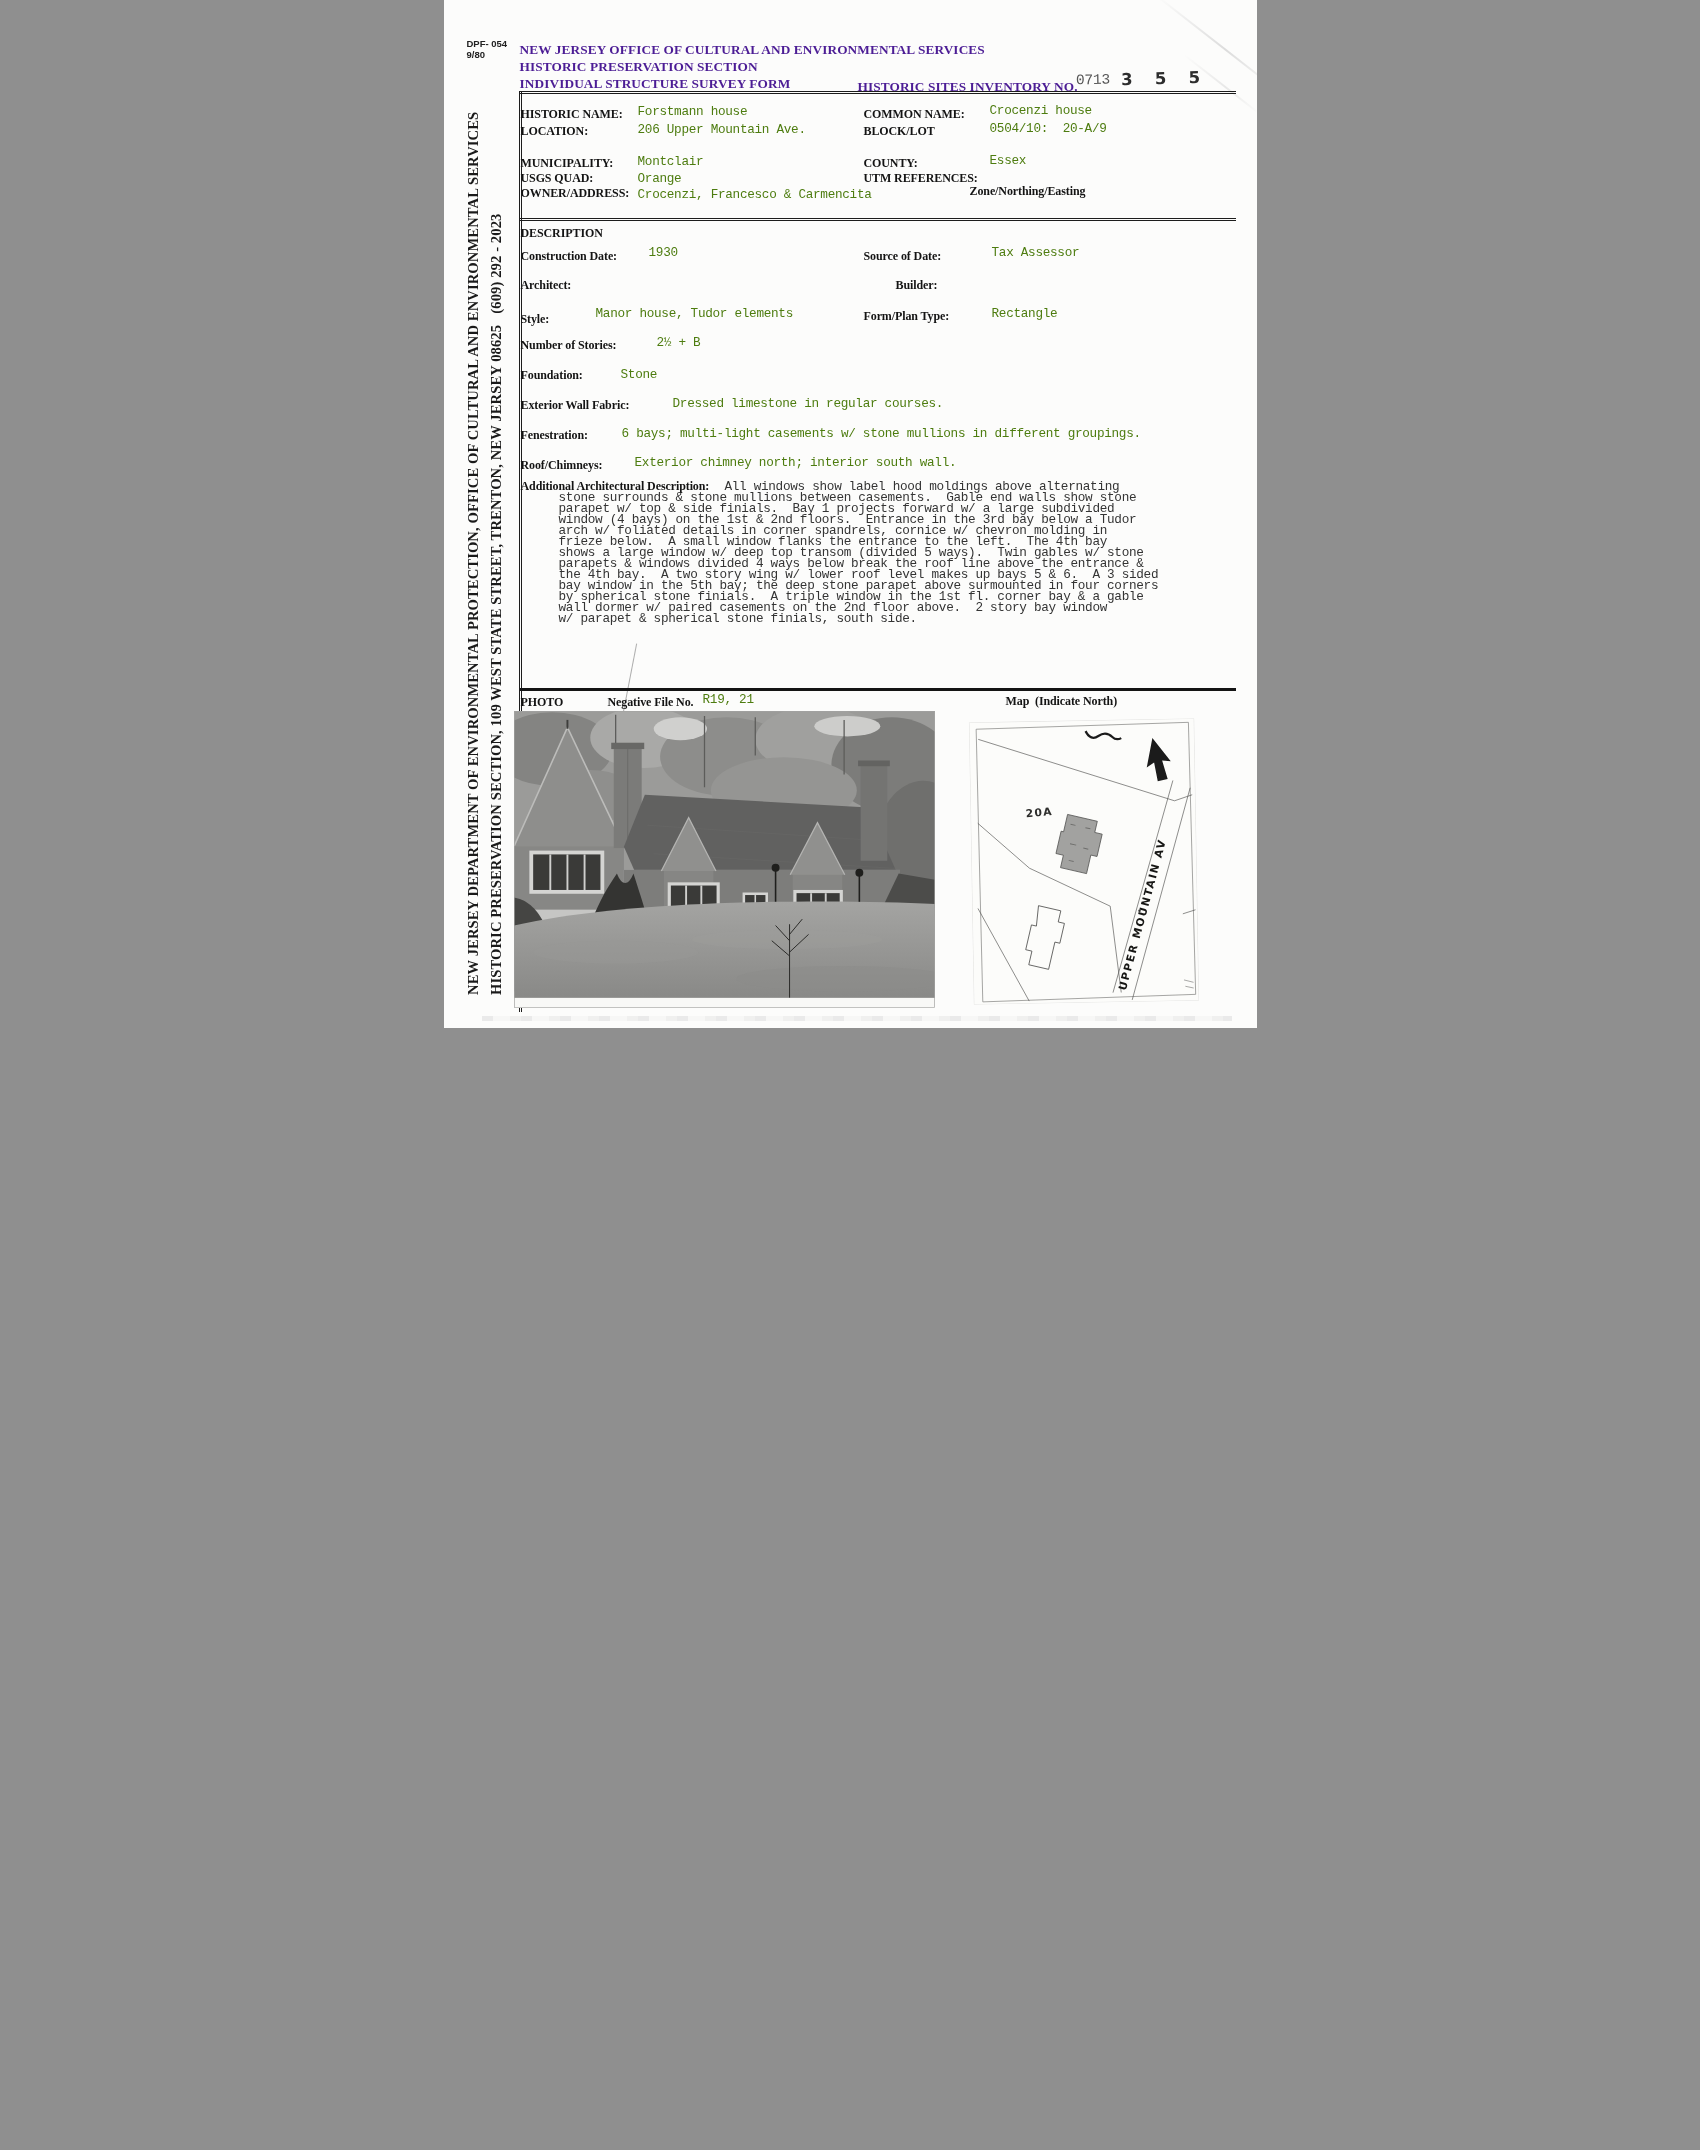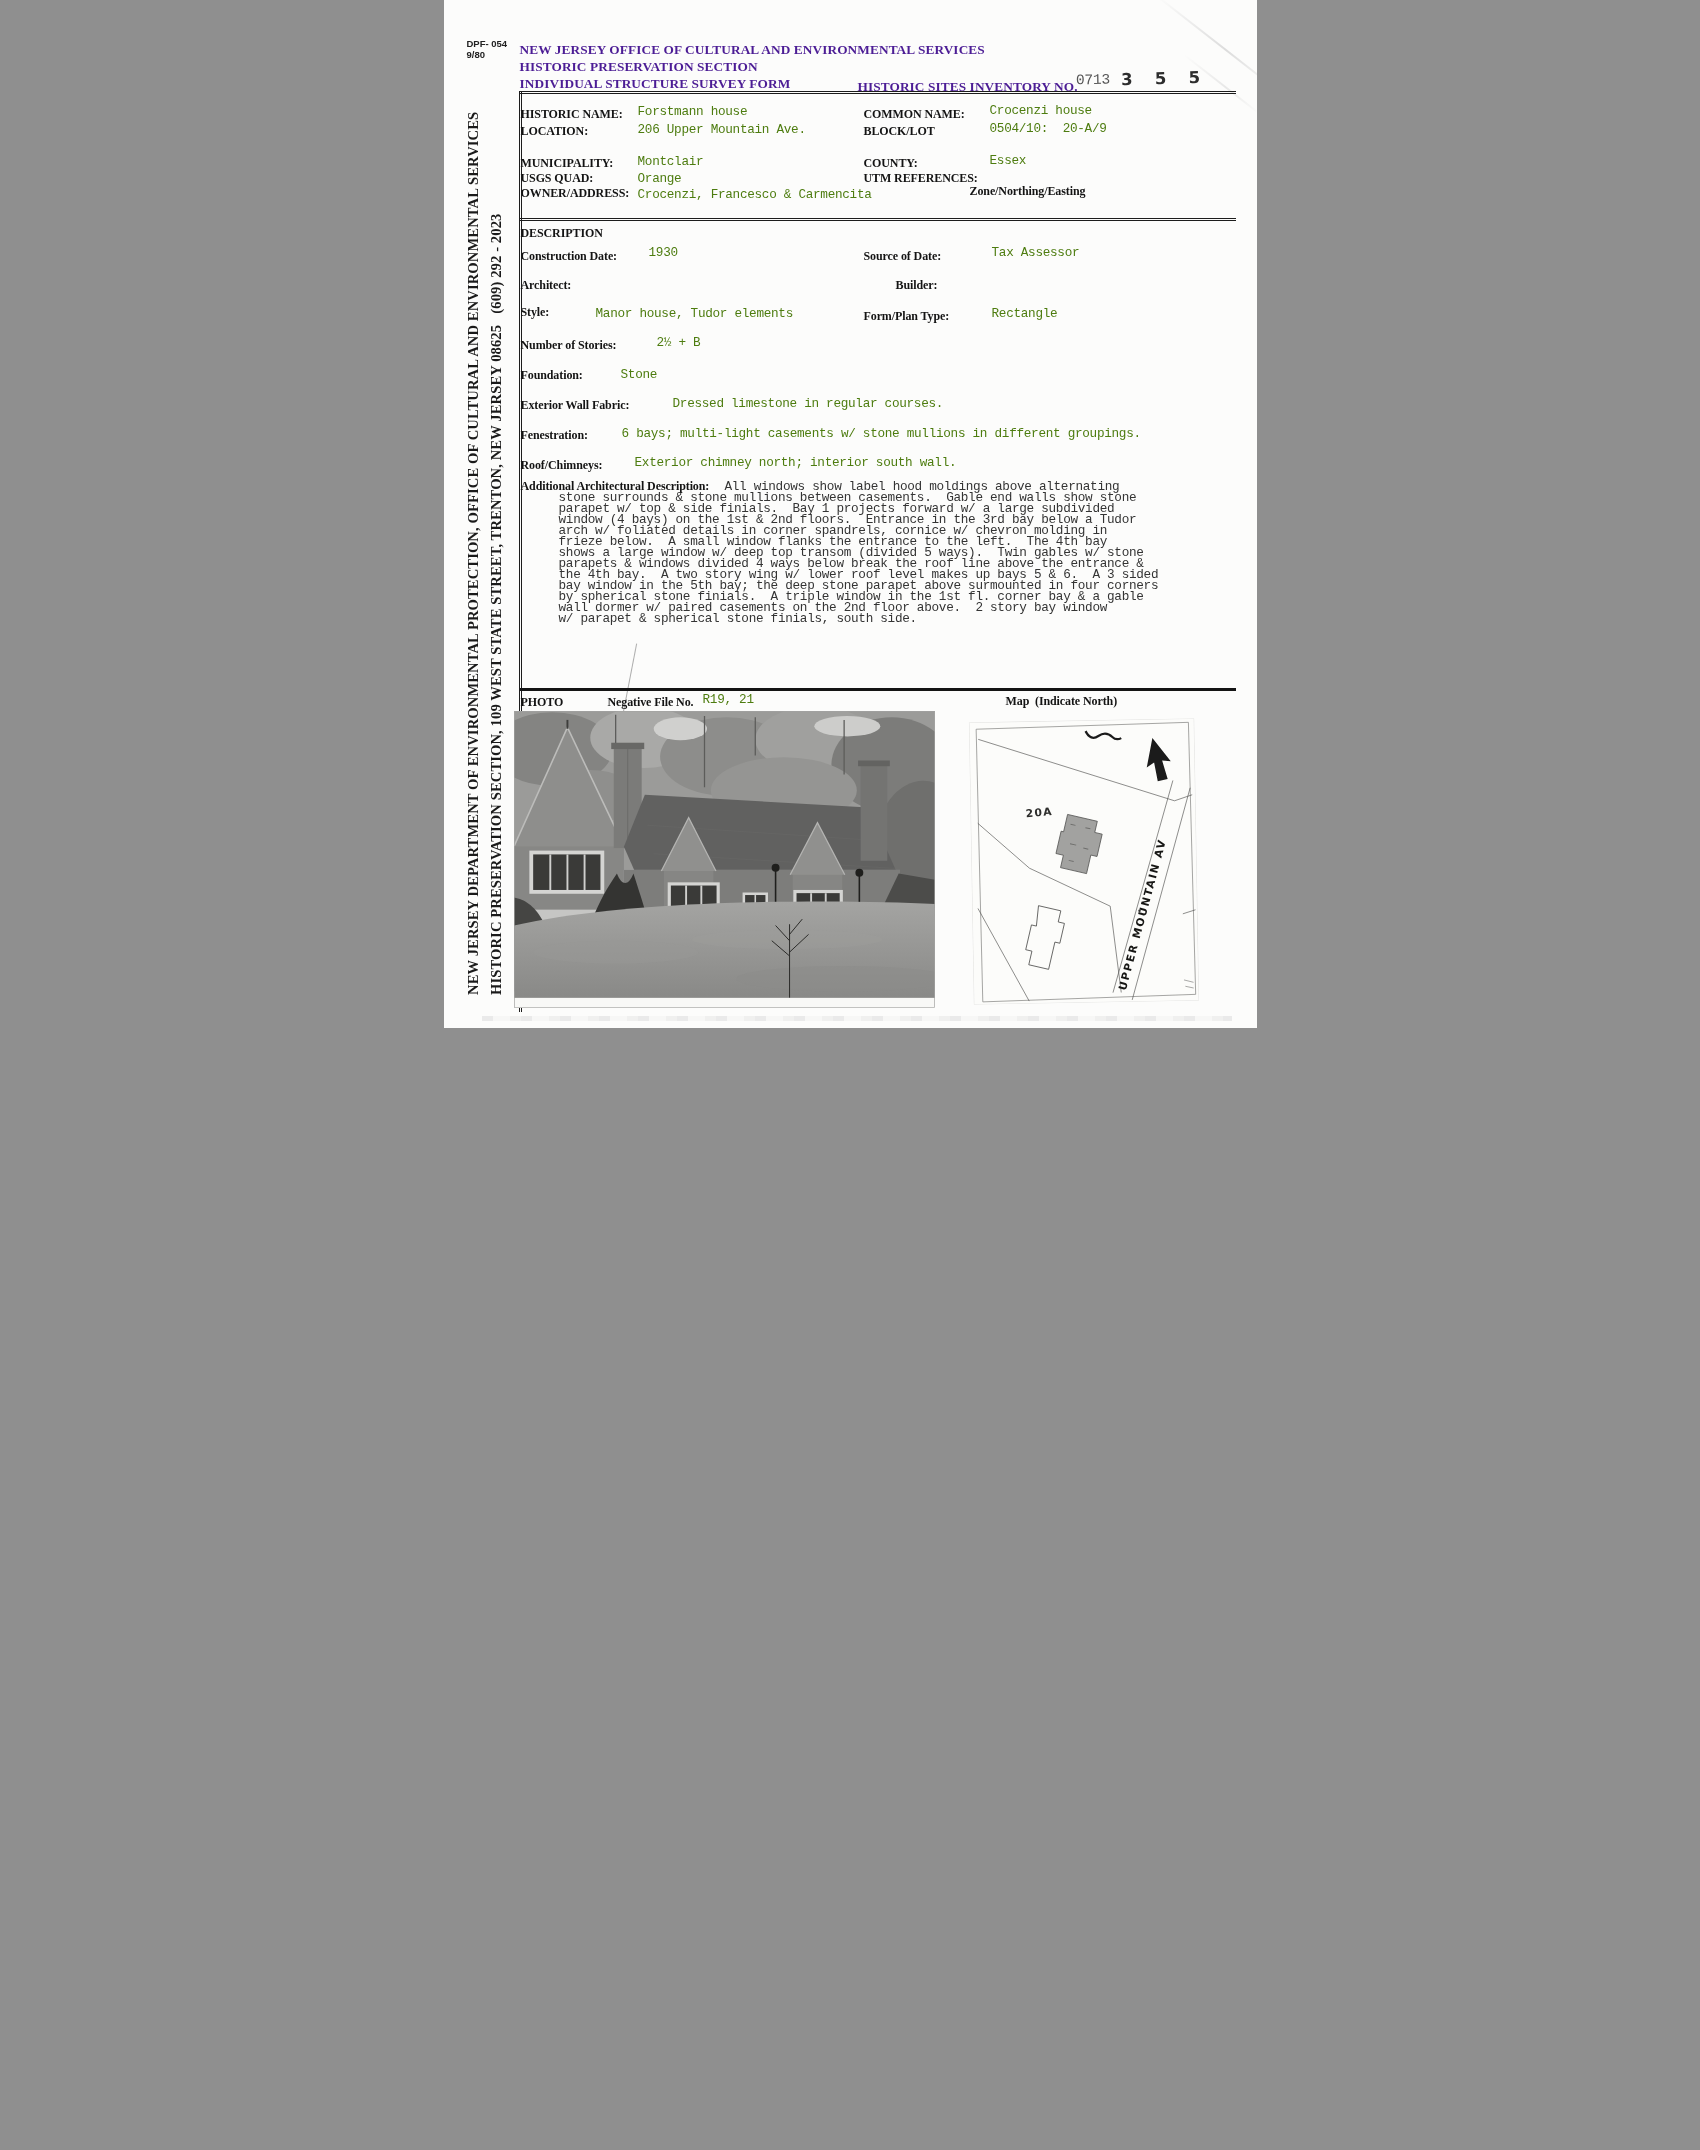--- a/index.html
+++ b/index.html
@@ -85,21 +85,21 @@
   <div class="abs lbl" style="left:77px;top:226px;">DESCRIPTION</div>
 
   <div class="abs lbl" style="left:77px;top:249px;">Construction Date:</div>
   <div class="abs mono" style="left:205px;top:245px;">1930</div>
   <div class="abs lbl" style="left:420px;top:249px;">Source of Date:</div>
   <div class="abs mono" style="left:548px;top:245px;">Tax Assessor</div>
 
   <div class="abs lbl" style="left:77px;top:278px;">Architect:</div>
   <div class="abs lbl" style="left:420px;top:278px;padding-left:32px;">Builder:</div>
 
-  <div class="abs lbl" style="left:77px;top:305px;">Style:</div>
+  <div class="abs lbl" style="left:77px;top:312px;">Style:</div>
   <div class="abs mono" style="left:152px;top:306px;">Manor house, Tudor elements</div>
   <div class="abs lbl" style="left:420px;top:309px;">Form/Plan Type:</div>
   <div class="abs mono" style="left:548px;top:306px;">Rectangle</div>
 
   <div class="abs lbl" style="left:77px;top:338px;">Number of Stories:</div>
   <div class="abs mono" style="left:213px;top:335px;">2½ + B</div>
 
   <div class="abs lbl" style="left:77px;top:368px;">Foundation:</div>
   <div class="abs mono" style="left:177px;top:367px;">Stone</div>
 

